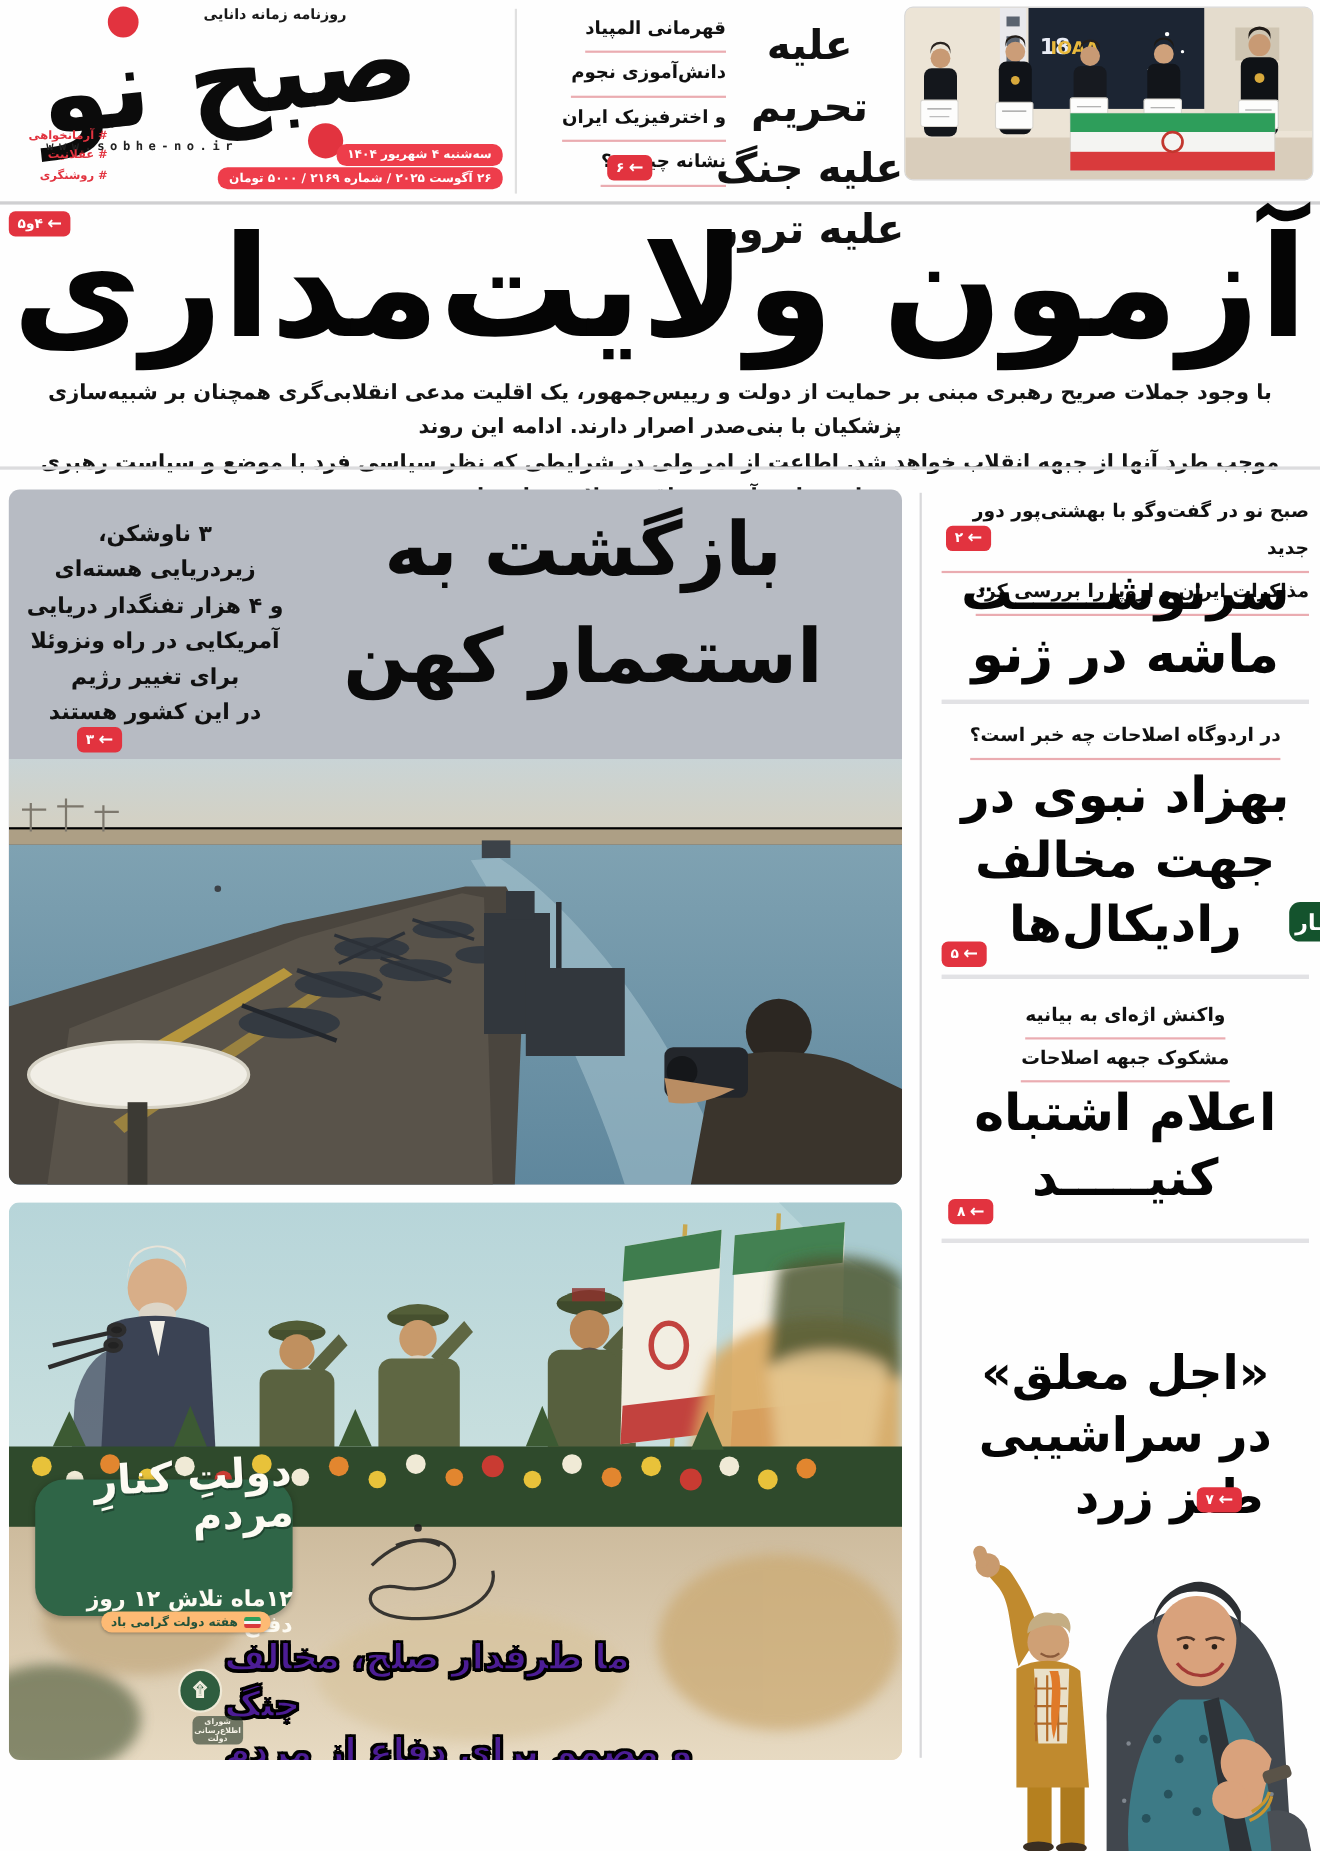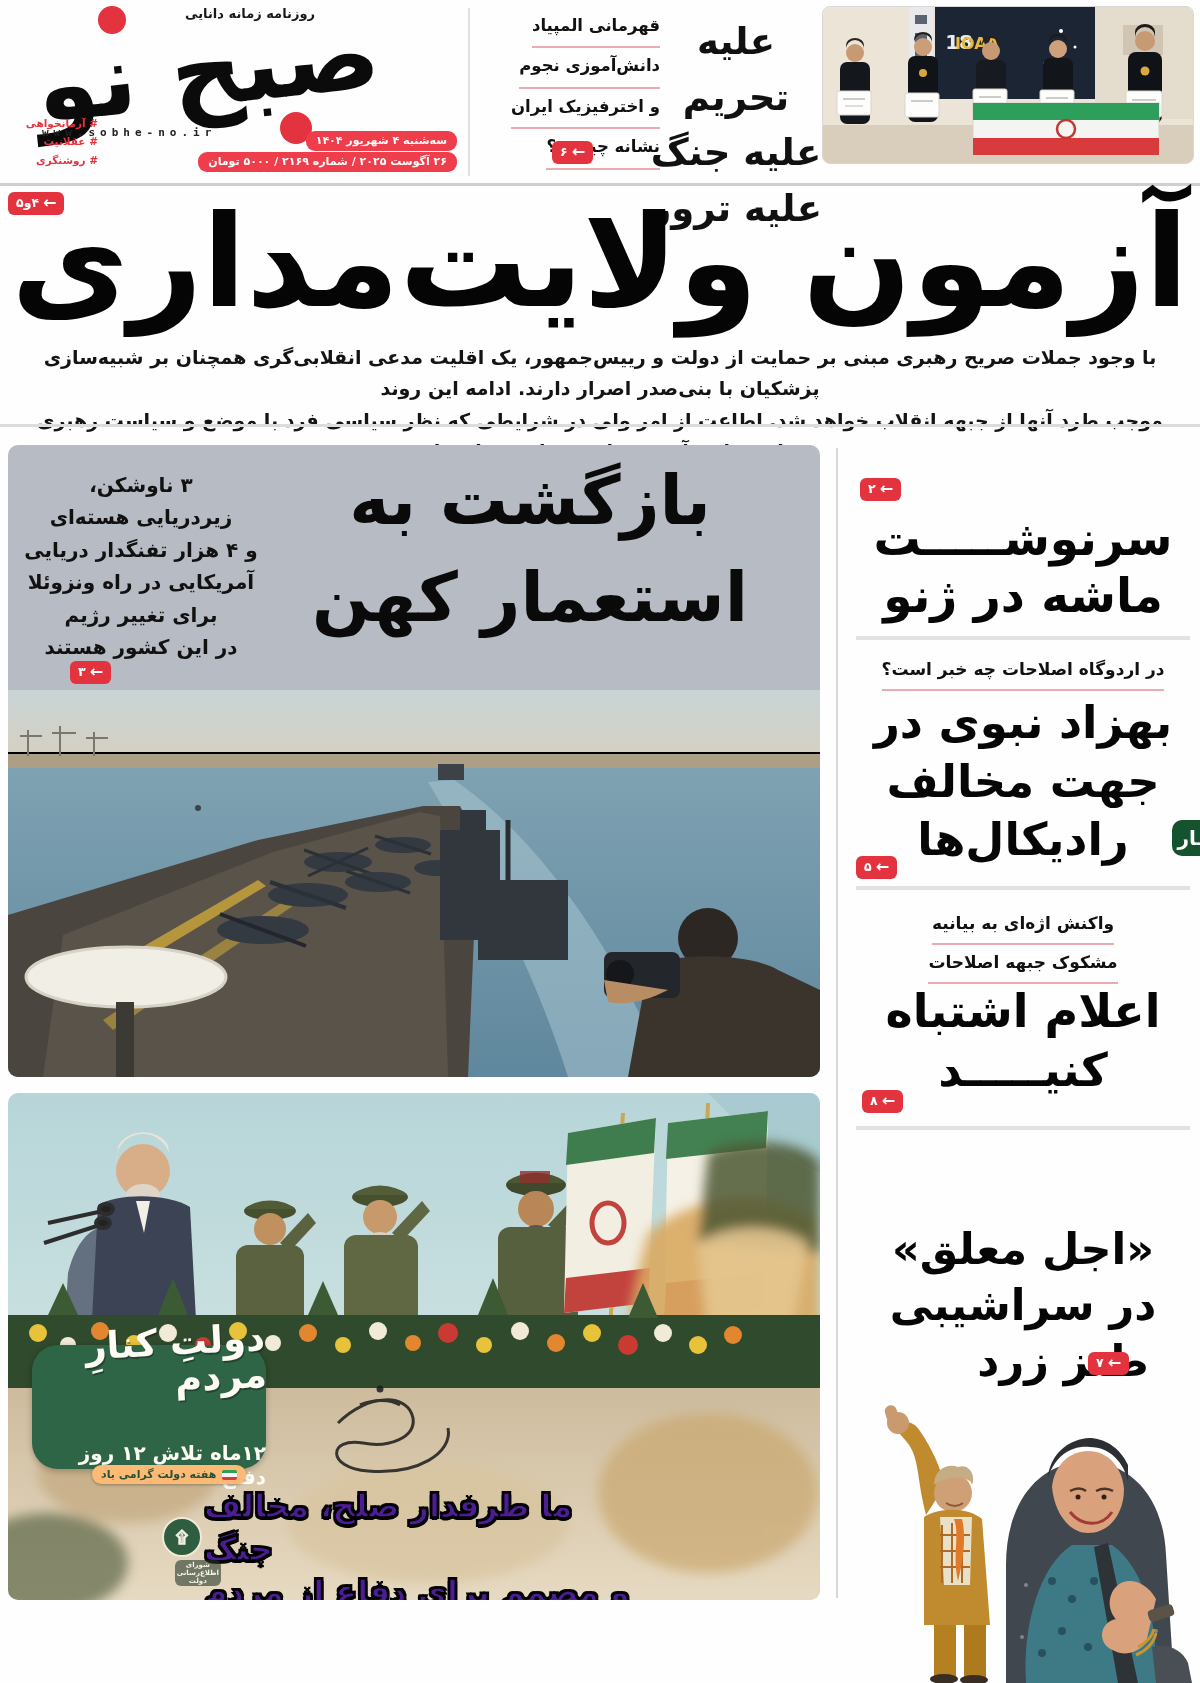--- a/index.html
+++ b/index.html
@@ -295,20 +295,24 @@
           <circle cx="612" cy="284" r="14" fill="#15171a"></circle>
           <path d="M660,300 C640,310 620,316 600,312 L596,290 Z" fill="#b98d63"></path>
         </g>
         <circle cx="190" cy="118" r="3" fill="#3c4248"></circle>
       </svg>
     </div>
   </div>
 
   <div class="vrule" style="left:836px;top:448px;width:2px;height:1150px;"></div>
 
+  <div class="rc-kicker right" style="top:448px;">
+    <span class="kline">صبح نو در گفت‌وگو با بهشتی‌پور دور جدید</span><br>
+    <span class="kline">مذاکرات ایران و اروپا را بررسی کرد</span>
+  </div>
   <div class="pbadge" style="left:860px;top:478px;">
     <span class="ar">←</span>
     <span class="n">۲</span>
   </div>
   <div class="rc-head" style="top:510px;font-size:47px;line-height:1.22;">
     <div>سرنوشـــــت</div>
     <div>ماشه در ژنو</div>
   </div>
   <div class="hrule2" style="left:856px;top:636px;width:334px;height:4px;"></div>
 

